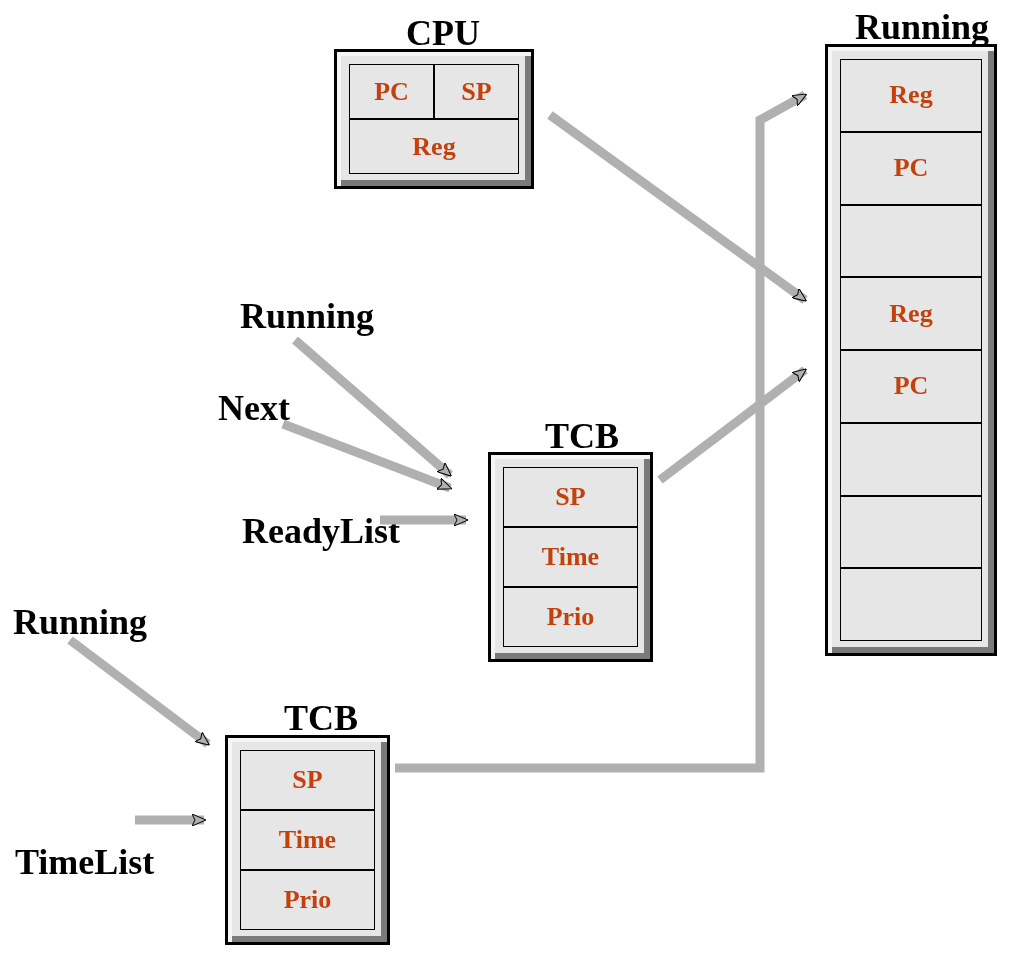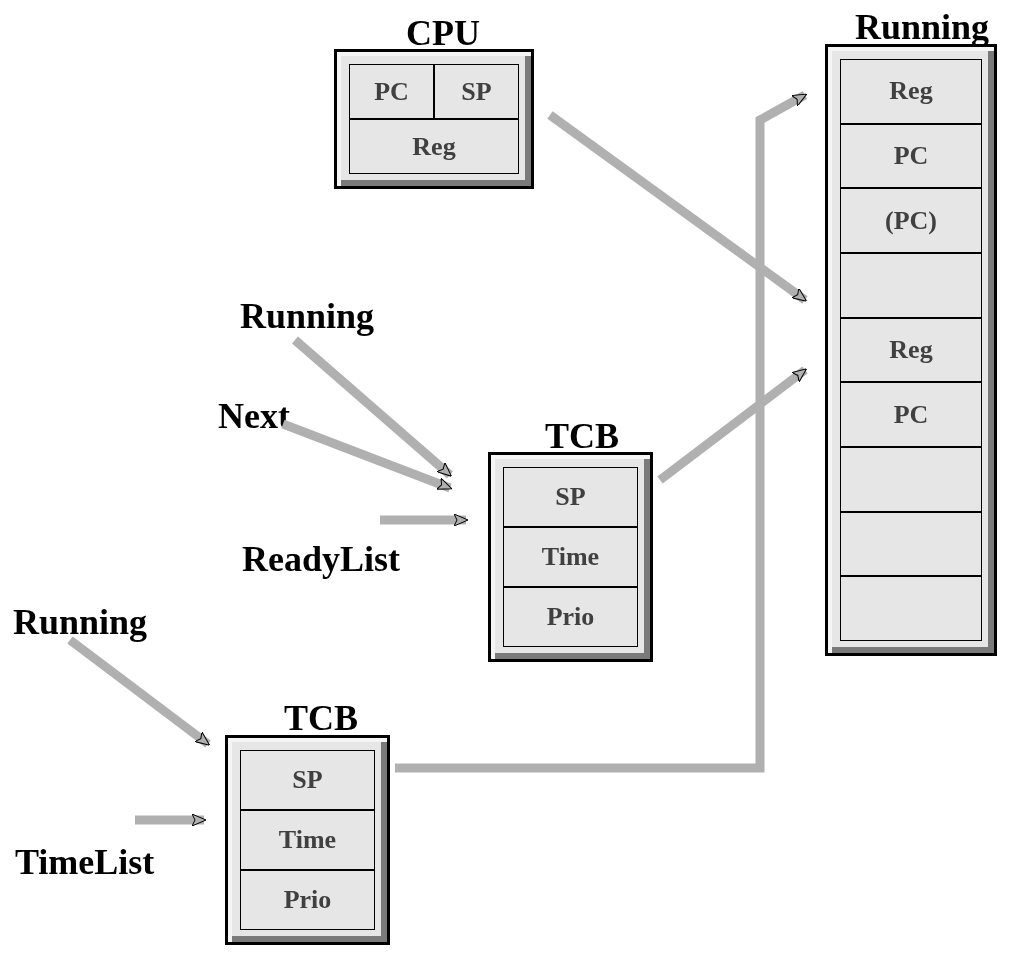--- a/index.html
+++ b/index.html
@@ -34,21 +34,21 @@
   .cell {
     flex: 1;
     background: #e6e6e6;
     border: 1.5px solid #000;
     box-sizing: border-box;
     display: flex;
     align-items: center;
     justify-content: center;
     font-weight: bold;
     font-size: 26px;
-    color: #404040;
+    color: #c2410c;
   }
   .inner {
     position: absolute;
     left: 12px;
     right: 12px;
     top: 12px;
     bottom: 12px;
     display: flex;
     flex-direction: column;
   }
@@ -64,22 +64,22 @@
 </style>
 </head>
 <body>
 
 <div class="label" style="left:406px; top:12px;">CPU</div>
 <div class="label" style="left:855px; top:6px;">Running</div>
 <div class="label" style="left:545px; top:415px;">TCB</div>
 <div class="label" style="left:284px; top:697px;">TCB</div>
 
 <div class="label" style="left:240px; top:295px;">Running</div>
-<div class="label" style="left:218px; top:387px;margin-top:8px;">Next</div>
-<div class="label" style="left:242px; top:510px;margin-top:28px;">ReadyList</div>
+<div class="label" style="left:218px; top:387px;">Next</div>
+<div class="label" style="left:242px; top:510px;">ReadyList</div>
 <div class="label" style="left:13px; top:601px;">Running</div>
 <div class="label" style="left:15px; top:801px;margin-top:40px;">TimeList</div>
 
 <div class="box3d" style="left:334px; top:49px; width:200px; height:140px;">
   <div class="inner">
     <div class="cell-row">
       <div class="cell">PC</div>
       <div class="cell">SP</div>
     </div>
     <div class="cell-row">
@@ -88,23 +88,20 @@
   </div>
 </div>
 
 <div class="box3d" style="left:825px; top:44px; width:172px; height:612px;">
   <div class="inner" id="memory-inner">
       <div class="cell-row">
         <div class="cell">Reg</div>
       </div>
       <div class="cell-row">
         <div class="cell">PC</div>
-      </div>
-      <div class="cell-row">
-        <div class="cell">(PC)</div>
       </div>
       <div class="cell-row">
         <div class="cell"></div>
       </div>
       <div class="cell-row">
         <div class="cell">Reg</div>
       </div>
       <div class="cell-row">
         <div class="cell">PC</div>
       </div>

